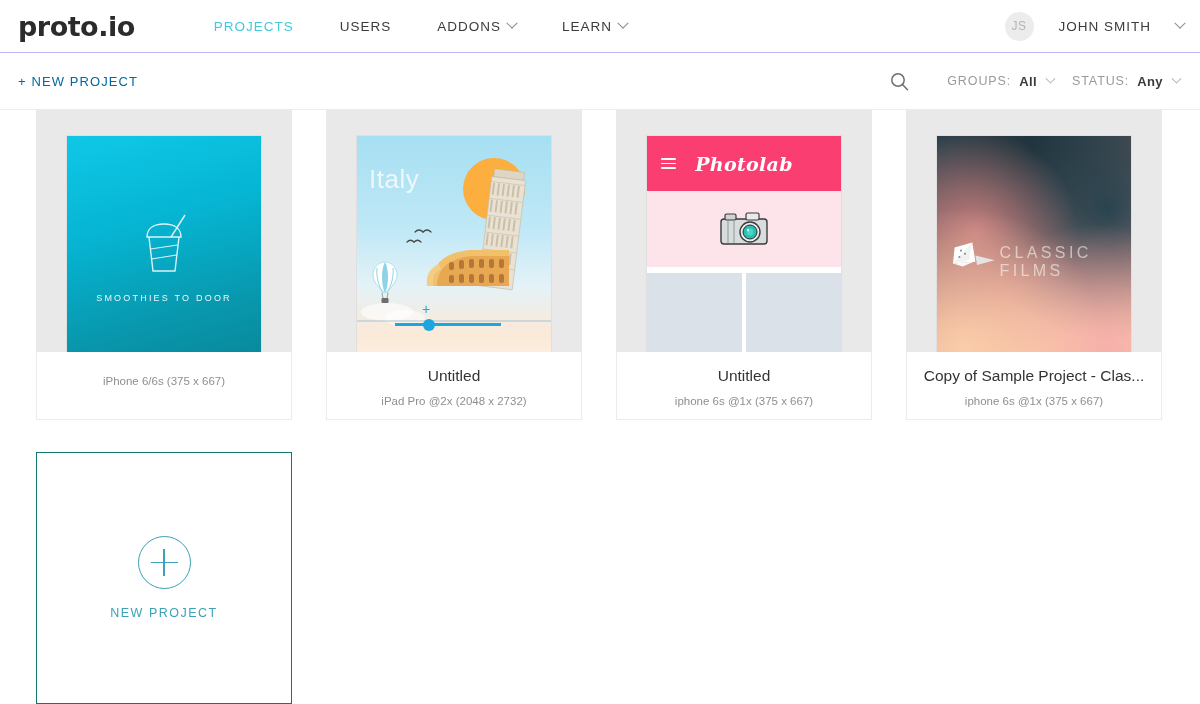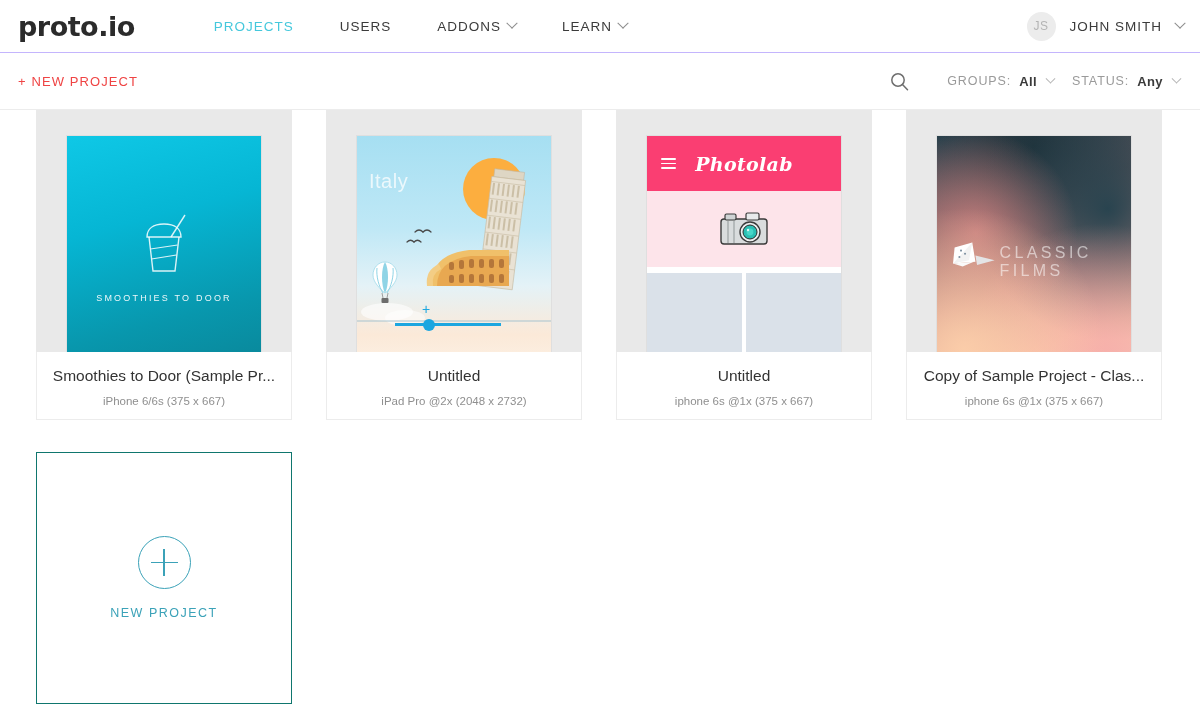--- a/index.html
+++ b/index.html
@@ -54,21 +54,21 @@
     width: 8px; height: 8px;
     border-right: 1.4px solid #8d8d8d;
     border-bottom: 1.4px solid #8d8d8d;
     transform: rotate(45deg) translate(-2px,-2px);
   }
   #userarea {
     margin-left: auto;
     margin-right: 16px;
     display: flex;
     align-items: center;
-    gap: 14px;
+    gap: 25px;
     cursor: pointer;
   }
   #avatar {
     width: 29px; height: 29px;
     border-radius: 50%;
     background: #ececec;
     color: #b4b4b4;
     font-size: 12px;
     letter-spacing: 0.5px;
     display: flex;
@@ -87,21 +87,21 @@
     width: 100%;
     display: flex;
     align-items: center;
     border-bottom: 1px solid #ececec;
     background: #fff;
   }
   #newproject-link {
     margin-left: 18px;
     font-size: 13px;
     letter-spacing: 1.1px;
-    color: #ef4444;
+    color: #0369a1;
     cursor: pointer;
   }
   #filters {
     margin-left: auto;
     margin-right: 20px;
     display: flex;
     align-items: center;
     gap: 0;
     justify-content: space-between;
   }
@@ -202,22 +202,22 @@
     margin-top: 18px;
   }
 
   
   .t-italy {
     background: linear-gradient(180deg, #a6dff2 0%, #bfe8f6 38%, #e4f2f7 62%, #fbe9d8 82%, #fdf3e8 100%);
     position: relative;
   }
   .italy-word {
     position: absolute;
-    left: 12px; top: 34px;
-    font-size: 20px;
+    left: 12px; top: 28px;
+    font-size: 26px;
     color: rgba(255,255,255,0.75);
     letter-spacing: 0.5px;
   }
   .sun {
     position: absolute;
     right: 26px; top: 22px;
     width: 62px; height: 62px;
     border-radius: 50%;
     background: #fcae3f;
   }
@@ -417,21 +417,20 @@
           <path d="M14 26 L18 60 H40 L44 26" fill="none" stroke="rgba(255,255,255,0.85)" stroke-width="1.4"></path>
           <path d="M12 26 C12 18 18 13 29 13 C40 13 46 18 46 26 Z" fill="none" stroke="rgba(255,255,255,0.85)" stroke-width="1.4"></path>
           <line x1="36" y1="26" x2="50" y2="4" stroke="rgba(255,255,255,0.85)" stroke-width="1.4"></line>
           <line x1="15.5" y1="38" x2="42.5" y2="34" stroke="rgba(255,255,255,0.85)" stroke-width="1.2"></line>
           <line x1="16.5" y1="48" x2="41.5" y2="44" stroke="rgba(255,255,255,0.85)" stroke-width="1.2"></line>
         </svg>
         <div class="smoothie-label">SMOOTHIES TO DOOR</div>
       </div>
     </div>
     <div class="cardfoot">
-      <div class="cardtitle">Smoothies to Door (Sample Pr...</div>
       <div class="cardsub">iPhone 6/6s (375 x 667)</div>
     </div>
   </div>
 
   <div class="card">
     <div class="thumbwrap">
       <div class="thumb t-italy">
         <div class="sun"></div>
 
         <svg width="194" height="216" viewBox="0 0 194 216" style="position:absolute;left:0;top:0;">

